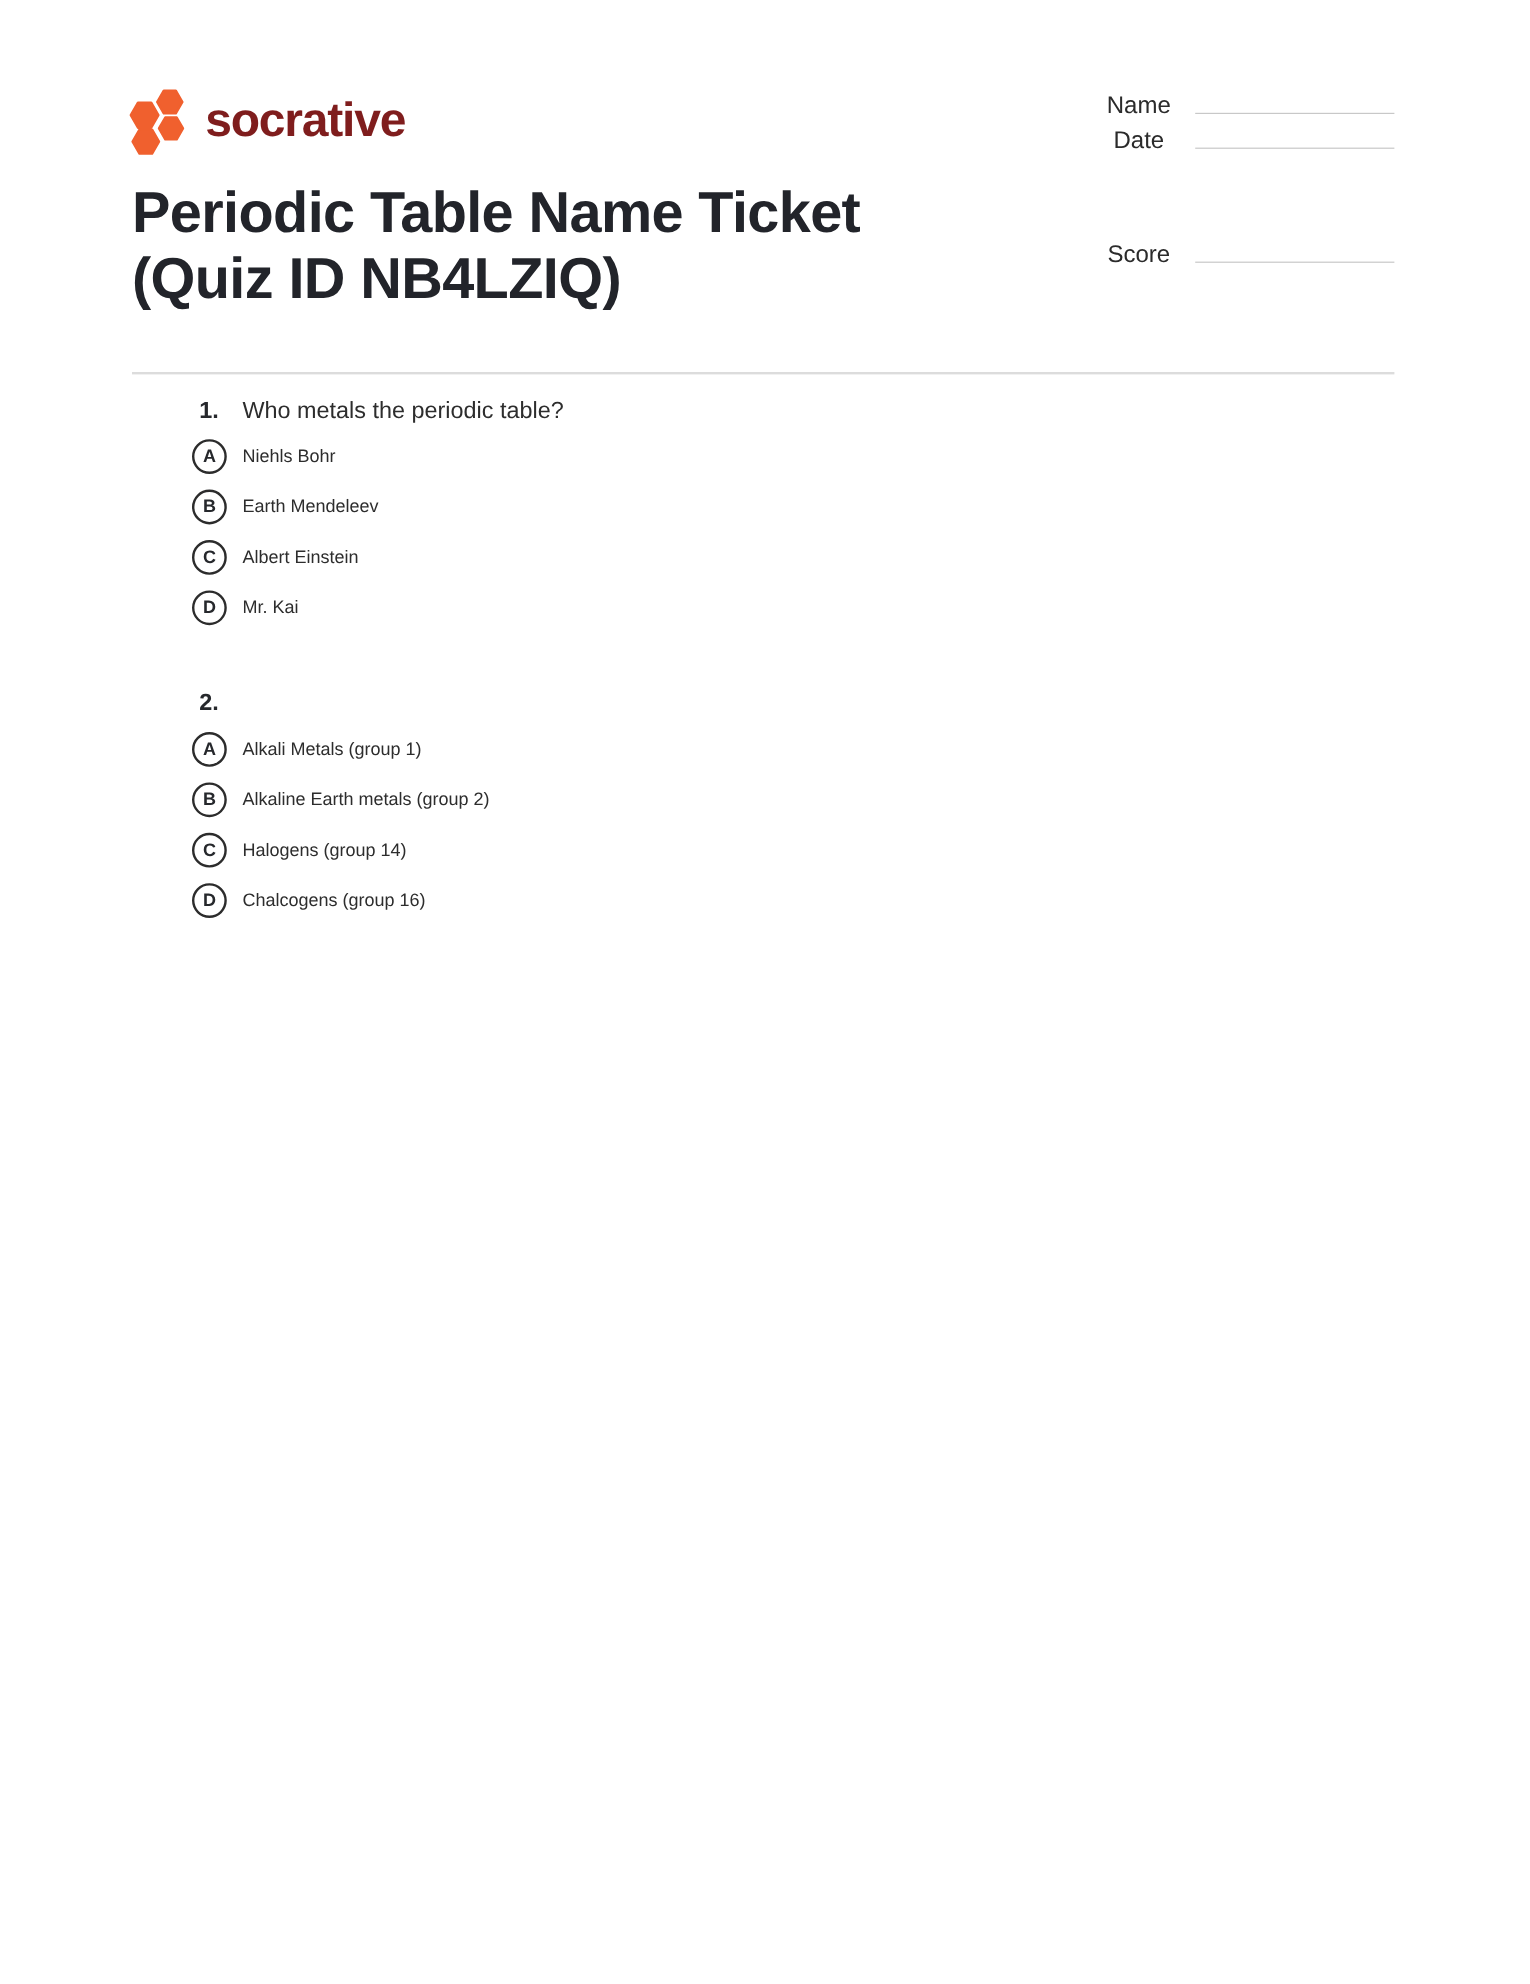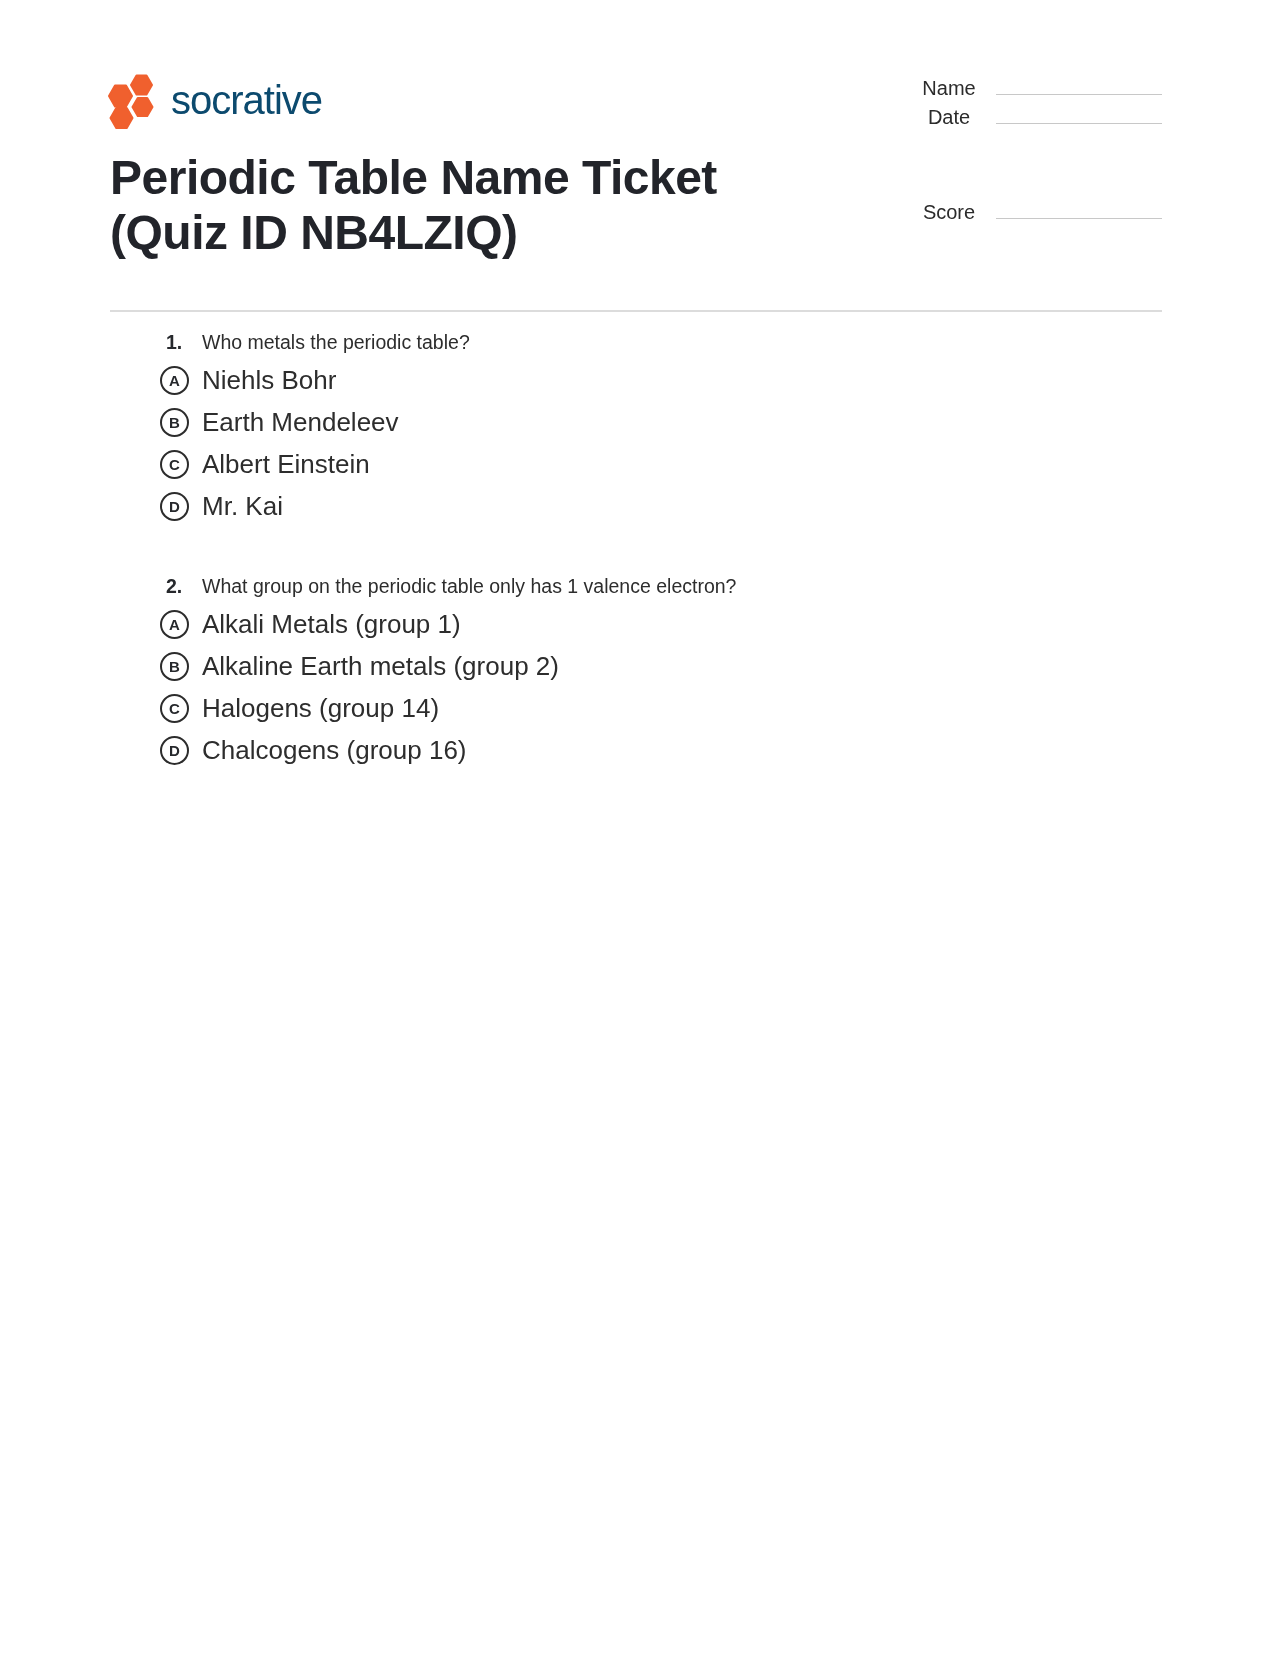--- a/index.html
+++ b/index.html
@@ -18,23 +18,23 @@
     position: absolute;
     left: 100px;
     top: 70px;
     display: flex;
     align-items: center;
     gap: 9px;
   }
   .logo-mark { width: 62px; height: 60px; display: block; }
   .wordmark {
     font-size: 40px;
-    font-weight: 400;
+    font-weight: 700;
     letter-spacing: -1px;
-    color: #0c4a6e;
+    color: #7f1d1d;
     line-height: 60px;
   }
 
   
   .fields { position: absolute; right: 113px; }
   .fields.top { top: 74px; }
   .fields.score { top: 198px; }
   .field-row { display: flex; align-items: center; height: 29px; }
   .field-label {
     width: 70px;
@@ -92,21 +92,21 @@
     height: 29px;
     border: 2px solid #2c2c2c;
     border-radius: 50%;
     display: flex;
     align-items: center;
     justify-content: center;
     margin-right: 13px;
     background: #fff;
   }
   .bubble-letter { font-size: 15px; font-weight: 700; color: #26282c; line-height: 1; }
-  .option-text { font-size: 26px; color: #2d2d2d; }
+  .option-text { font-size: 15px; color: #2d2d2d; }
 </style>
 </head>
 <body>
 
 <div class="logo-row">
   <svg class="logo-mark" viewBox="0 0 62 60" aria-hidden="true">
     <g fill="#F0602E" stroke="#F0602E" stroke-width="2" stroke-linejoin="round">
       <polygon points="31,15 36.5,5.5 46.5,5.5 52,15 46.5,24.5 36.5,24.5"></polygon>
       <polygon points="9,26 15,15.6 26,15.6 32,26 26,36.4 15,36.4"></polygon>
       <polygon points="32.5,37 37.75,27.9 47.25,27.9 52.5,37 47.25,46.1 37.75,46.1"></polygon>
@@ -171,21 +171,20 @@
       <span class="bubble-letter">D</span>
     </span>
     <span class="option-text">Mr. Kai</span>
   </div>
 </div>
   </section>
 
   <section class="question">
     <div class="q-header">
       <span class="q-num">2.</span>
-      <span class="q-text">What group on the periodic table only has 1 valence electron?</span>
     </div>
     <div class="options">
   <div class="option">
     <span class="bubble">
       <span class="bubble-letter">A</span>
     </span>
     <span class="option-text">Alkali Metals (group 1)</span>
   </div>
 
   <div class="option">

